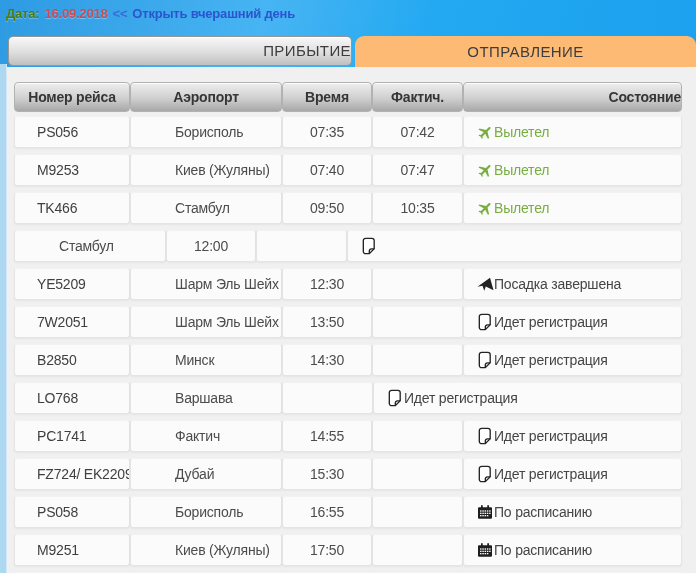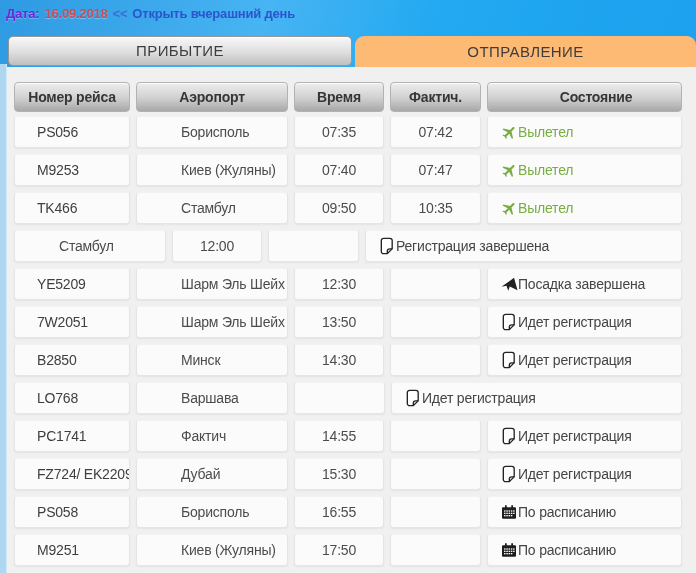--- a/index.html
+++ b/index.html
@@ -16,49 +16,50 @@
   .left-strip{
     position:absolute;left:0;top:64px;width:6px;bottom:0;
     background:#aed7f1;border-right:1px solid #d3e9f7;
   }
   
   .topbar{
     position:absolute;left:6px;top:3px;height:20px;
     font-size:13px;font-weight:bold;letter-spacing:-0.2px;
     display:flex;align-items:center;gap:5px;white-space:nowrap;
   }
-  .date-label{color:#6d28d9;text-shadow:0 1px 1px rgba(255,255,255,.35);}
+  .date-label{color:#4d7c0f;text-shadow:0 1px 1px rgba(255,255,255,.35);}
   .date-value{color:#c64c55;text-shadow:0 1px 1px rgba(255,255,255,.35);}
   .arrows{color:#3b6ad6;font-weight:bold;}
   .yesterday-link{color:#2b55cc;cursor:pointer;text-align:center;}
   
   .tab{
     position:absolute;top:36px;height:31px;box-sizing:border-box;
     font-size:15px;color:#3d3d3d;text-align:center;letter-spacing:0.4px;
     cursor:pointer;
   }
   .tab-inactive{
     left:8px;width:344px;height:30px;line-height:28px;
     background:linear-gradient(#f8f8f8,#dedede 55%,#bfbfbf);
     border:1px solid #969696;border-radius:5px;
     box-shadow:inset 0 1px 0 #ffffff;
+    text-align:right;
   }
   .tab-active{
     left:355px;width:341px;line-height:31px;
     background:#fdba74;border-radius:9px 9px 0 0;
   }
   
   .content{
     position:absolute;left:0;top:67px;width:696px;bottom:0;
     background:#f1f0f1;overflow:hidden;
   }
   .table{
     position:absolute;left:14px;top:15px;width:668px;
   }
-  .hrow,.row{display:flex;gap:6px;margin-bottom:6px;}
+  .hrow,.row{display:flex;gap:0;margin-bottom:6px;}
   .hrow{margin-bottom:4px;}
   .hcell{
     box-sizing:border-box;height:30px;line-height:29px;
     background:linear-gradient(#eeeeee,#cfcfcf 55%,#a8a8a8);
     border:1px solid #b2b2b2;border-radius:4px;
     box-shadow:inset 0 1px 0 rgba(255,255,255,.85);
     font-size:14px;font-weight:bold;color:#363636;
     text-align:center;white-space:nowrap;overflow:hidden;letter-spacing:-0.2px;
   }
   .cell{
@@ -67,21 +68,21 @@
     border:1px solid #e6e4e5;border-top-color:#f3f2f3;border-radius:3px;
     box-shadow:0 1px 2px rgba(0,0,0,.05);
     font-size:14px;color:#4c4c4c;letter-spacing:-0.2px;
     white-space:nowrap;overflow:hidden;
   }
   .c1{width:116px;} .c2{width:152px;} .c3{width:90px;} .c4{width:91px;} .c5{flex:1;}
   .c-flight{padding-left:22px;color:#3f3f3f;}
   .c-airport{padding-left:44px;}
   .c-time,.c-actual{text-align:center;}
   .c-status{padding-left:12px;display:flex;align-items:center;}
-  .h-status{text-align:center;padding-left:23px;}
+  .h-status{text-align:right;padding-left:23px;}
   .icon{display:inline-flex;width:18px;height:18px;align-items:center;justify-content:center;flex:0 0 18px;}
   .icon svg{display:block;}
   .status-text{color:#454545;}
   .row.green .status-text{color:#78ad40;}
   .row.partial .cell{box-shadow:none;}
 </style>
 </head>
 <body>
 
 <div class="top-blue"></div>
@@ -158,21 +159,20 @@
     <div class="cell c2 c-airport"><span>Стамбул</span></div>
     <div class="cell c3 c-time"><span>12:00</span></div>
     <div class="cell c4 c-actual"><span></span></div>
     <div class="cell c5 c-status">
       <span class="icon">
               <svg width="15" height="18" viewBox="0 0 20 24">
                 <path d="M4.75 1.75h8.5a3 3 0 0 1 3 3v11l-6.5 6.5h-5a3 3 0 0 1-3-3v-14.5a3 3 0 0 1 3-3z" fill="#ffffff" stroke="#242424" stroke-width="1.8"></path>
                 <path d="M9.75 22.25v-3.5a3 3 0 0 1 3-3h3.5" fill="none" stroke="#242424" stroke-width="1.8"></path>
               </svg>
             </span>
-      <span class="status-text">Регистрация завершена</span>
     </div>
   </div>
         <div class="row">
     <div class="cell c1 c-flight"><span>YE5209</span></div>
     <div class="cell c2 c-airport"><span>Шарм Эль Шейх</span></div>
     <div class="cell c3 c-time"><span>12:30</span></div>
     <div class="cell c4 c-actual"><span></span></div>
     <div class="cell c5 c-status">
       <span class="icon">
               <svg width="17" height="15" viewBox="0 0 18 15">

